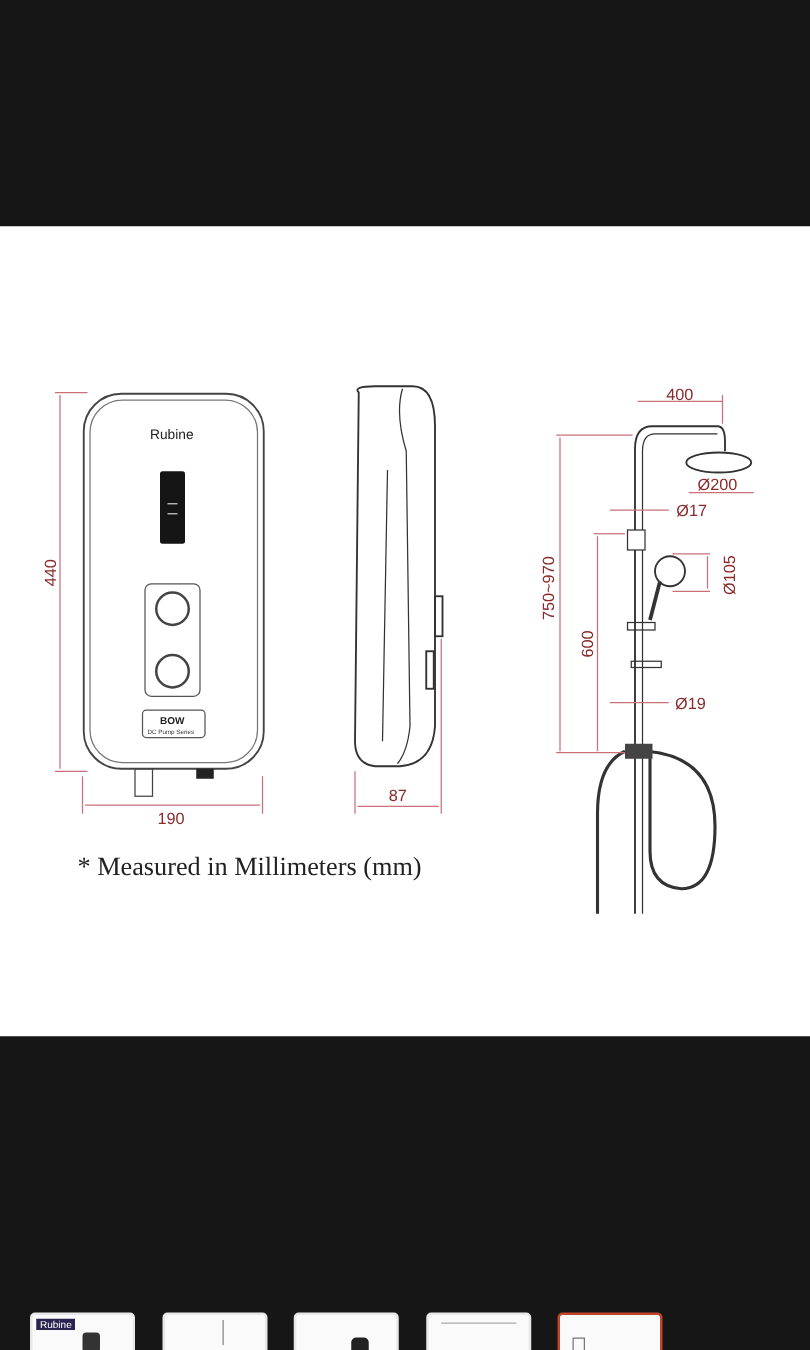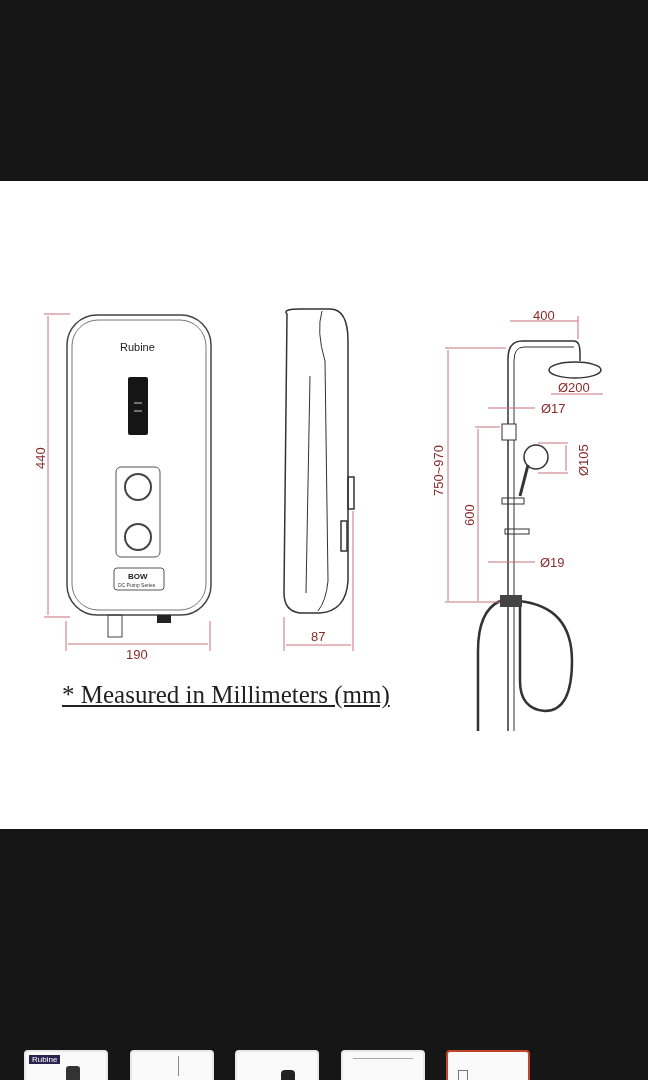--- a/index.html
+++ b/index.html
@@ -1,20 +1,20 @@
 <!DOCTYPE html>
 <html><head>
 <meta charset="utf-8">
 <style>
   html, body { margin:0; padding:0; }
   body { width:648px; height:1080px; background:#161616; position:relative; overflow:hidden; font-family:"Liberation Sans", sans-serif; }
   .viewer { position:absolute; left:0; top:181px; width:648px; height:648px; background:#ffffff; }
   .viewer svg { position:absolute; left:0; top:0; }
   .dim { fill:#8a2a2a; font-family:"Liberation Sans", sans-serif; font-size:13px; }
-  .note { position:absolute; left:62px; top:500px; font-family:"Liberation Serif", serif; font-size:25px; color:#222;text-decoration:underline; }
+  .note { position:absolute; left:62px; top:500px; font-family:"Liberation Serif", serif; font-size:21px; color:#222; }
   .thumbs { position:absolute; left:0; top:1050px; width:648px; height:30px; }
   .thumb { position:absolute; top:0; width:84px; height:40px; border:2px solid #e8e8e8; border-radius:4px; background:#fafafa; overflow:hidden; box-sizing:border-box; }
   .thumb.active { border-color:#c0452a; }
   .thumb .ttl { position:absolute; left:3px; top:3px; font-size:8px; color:#fff; background:#2b2450; padding:0 3px; }
   .thumb .shape { position:absolute; }
 </style>
 </head>
 <body>
 
 <div class="viewer">

